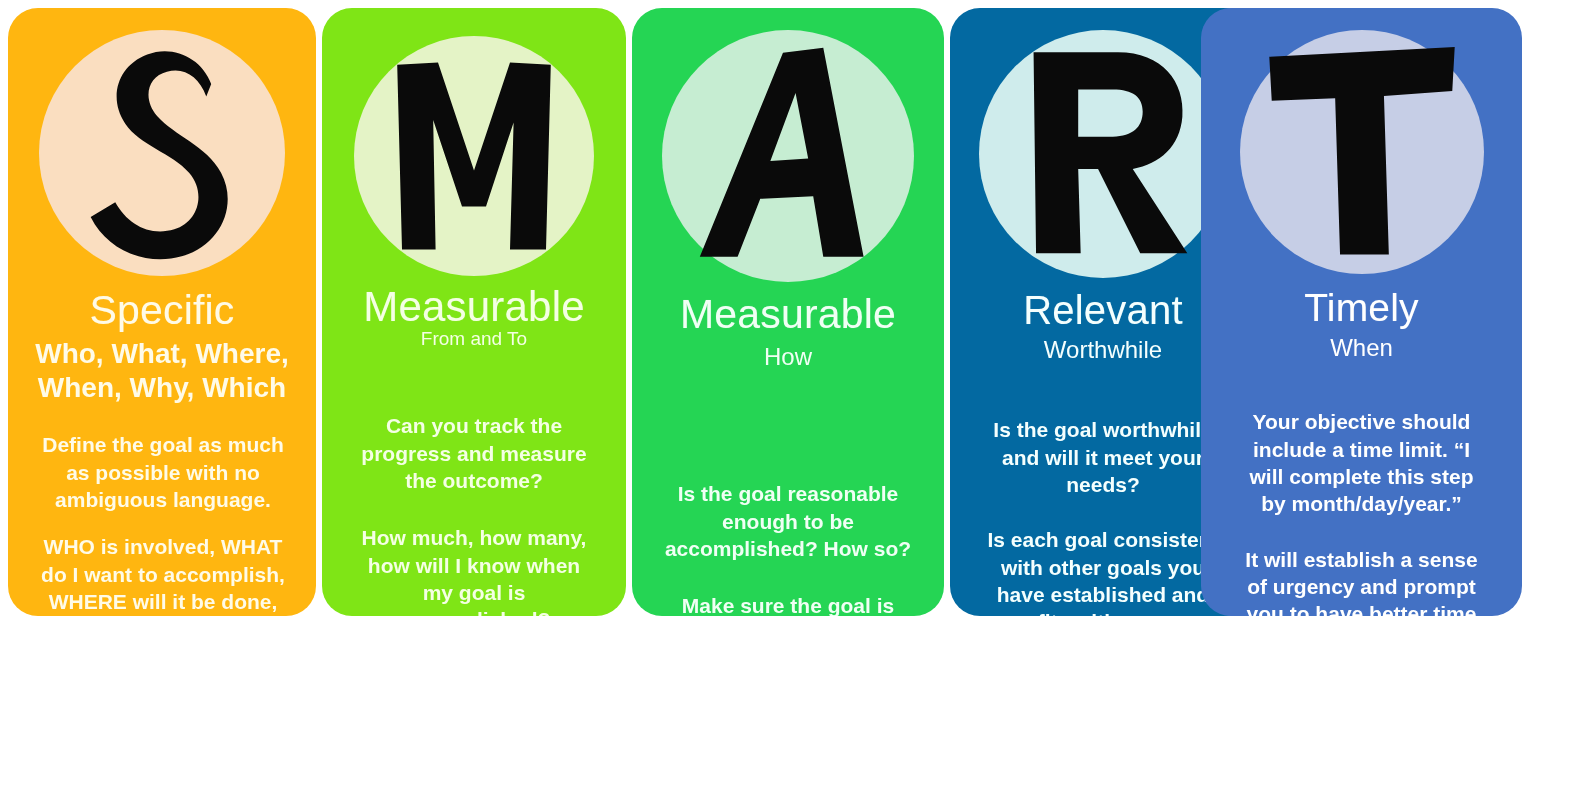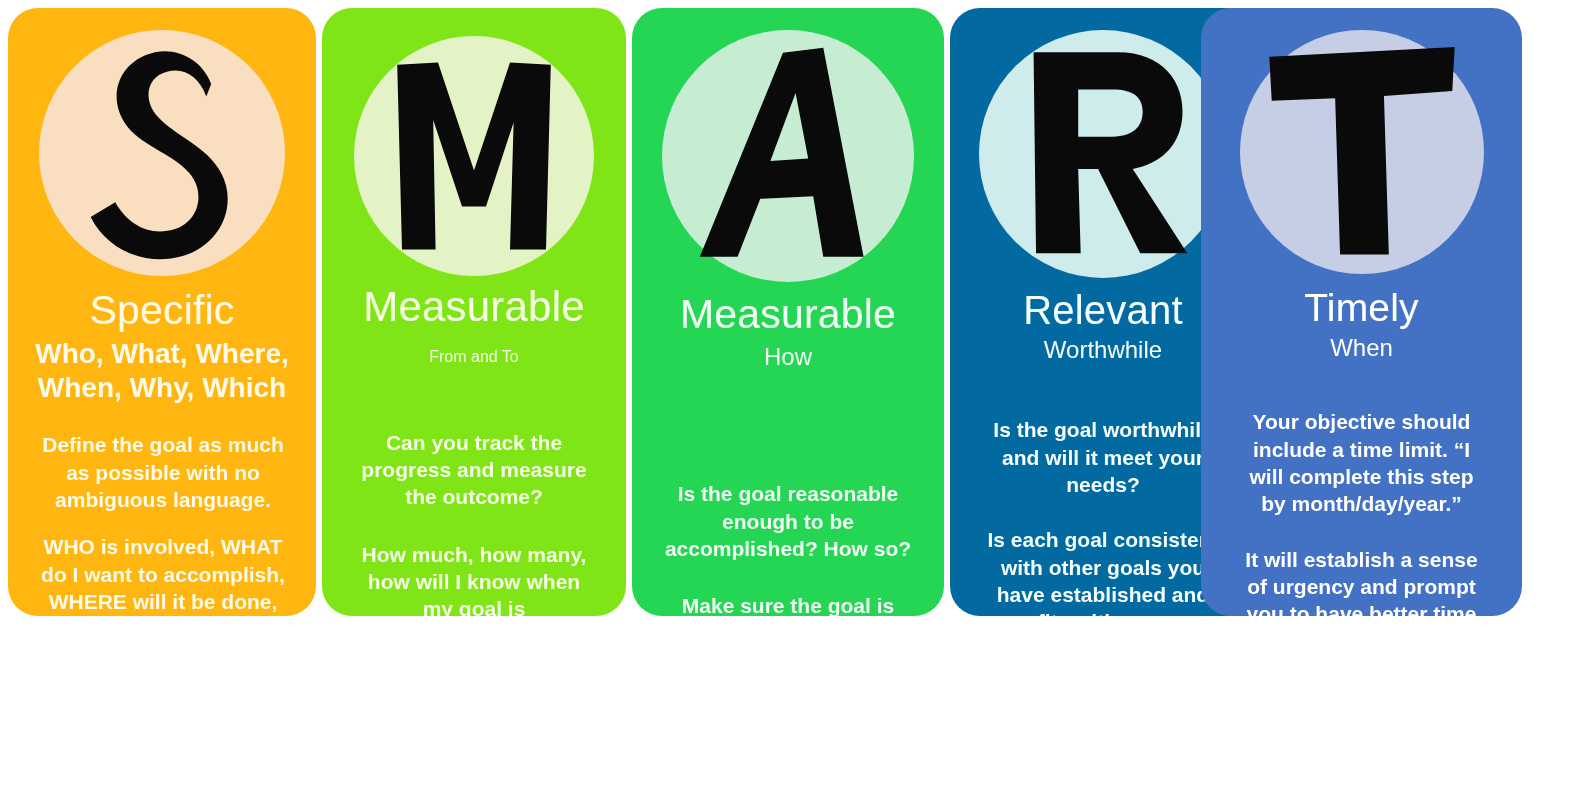--- a/index.html
+++ b/index.html
@@ -79,21 +79,21 @@
   .card.c4 .title { font-size: 39px; margin-top: 14px; }
 
   .subtitle {
     font-size: 25px;
     line-height: 1.18;
     font-weight: 400;
     margin-top: 4px;
     padding: 0 10px;
   }
   .card.c0 .subtitle { font-size: 28px; line-height: 1.22; margin-top: 6px; font-weight: bold; }
-  .card.c1 .subtitle { font-size: 16px; margin-top: 20px; }
+  .card.c1 .subtitle { font-size: 19px; margin-top: 0; }
   .card.c2 .subtitle { font-size: 24px; margin-top: 8px; }
   .card.c3 .subtitle { font-size: 24px; margin-top: 6px; }
   .card.c4 .subtitle { font-size: 24px; margin-top: 7px; }
 
   .body-block {
     margin-top: 30px;
     padding: 0 14px;
     font-size: 21px;
     line-height: 1.30;
     font-weight: 600;

